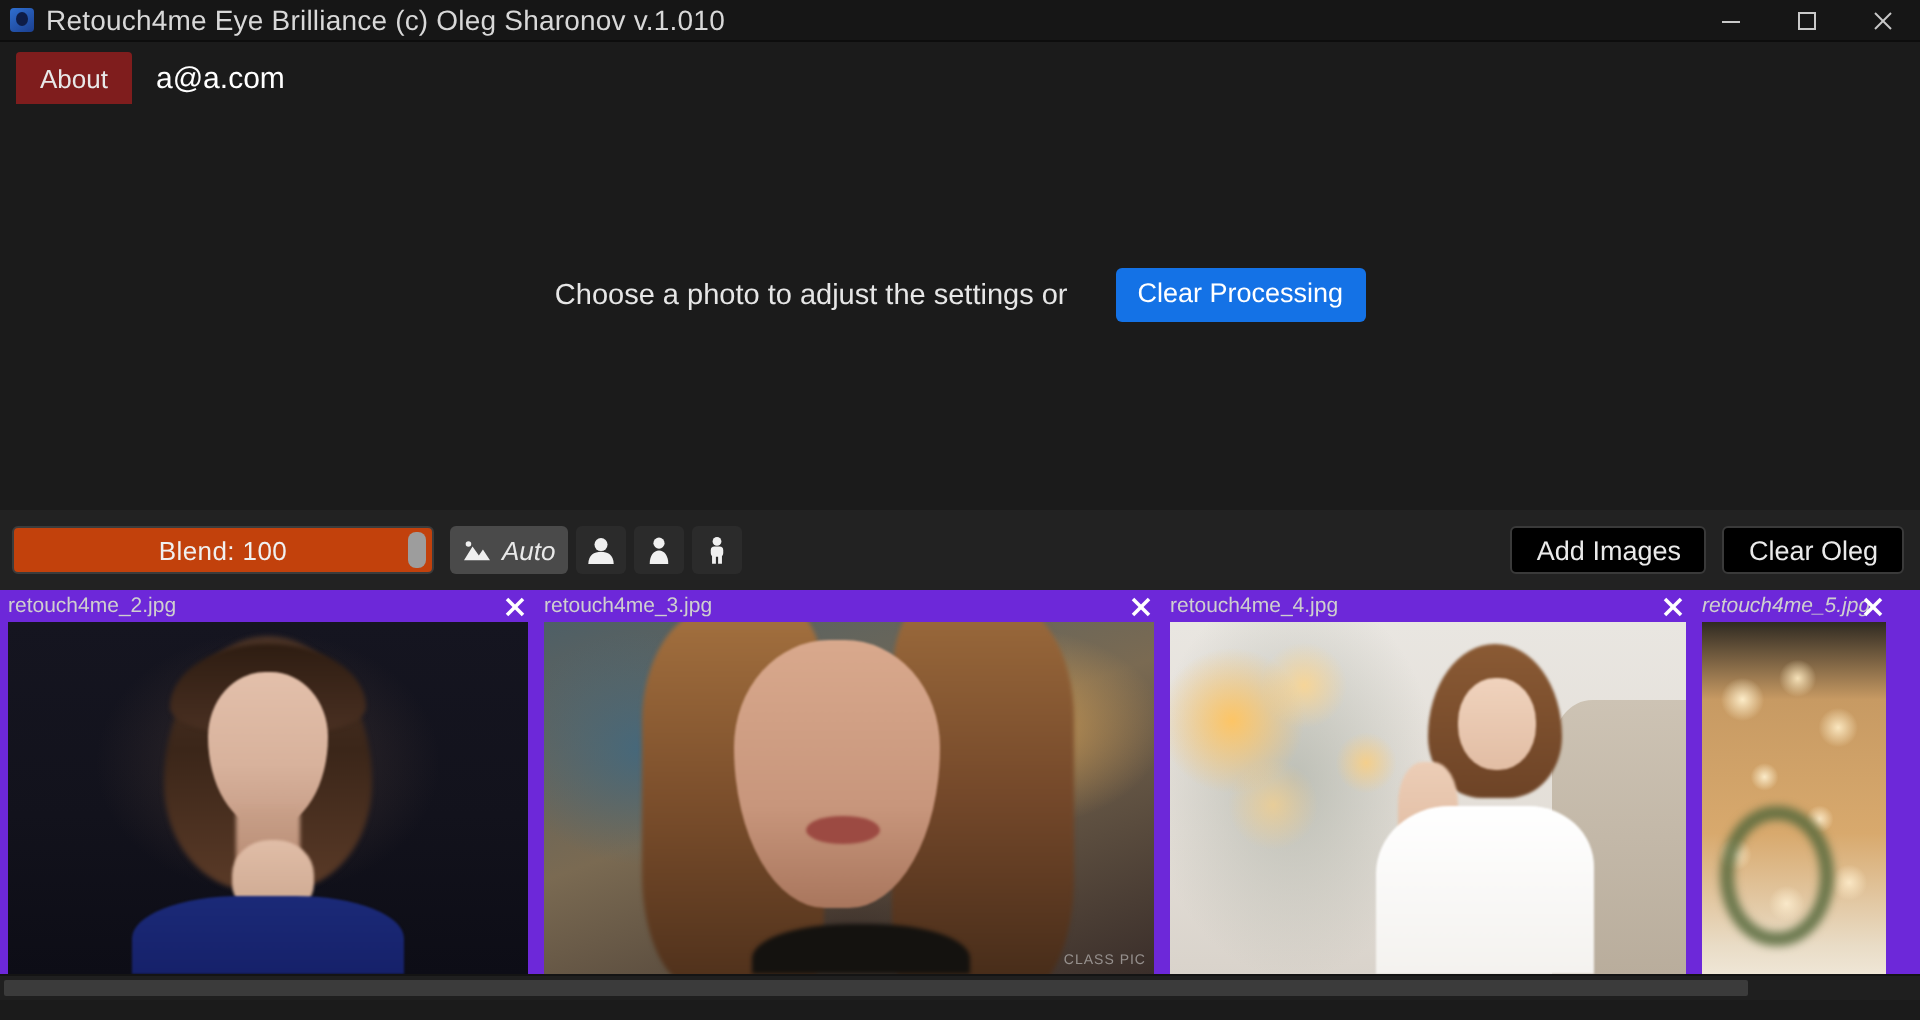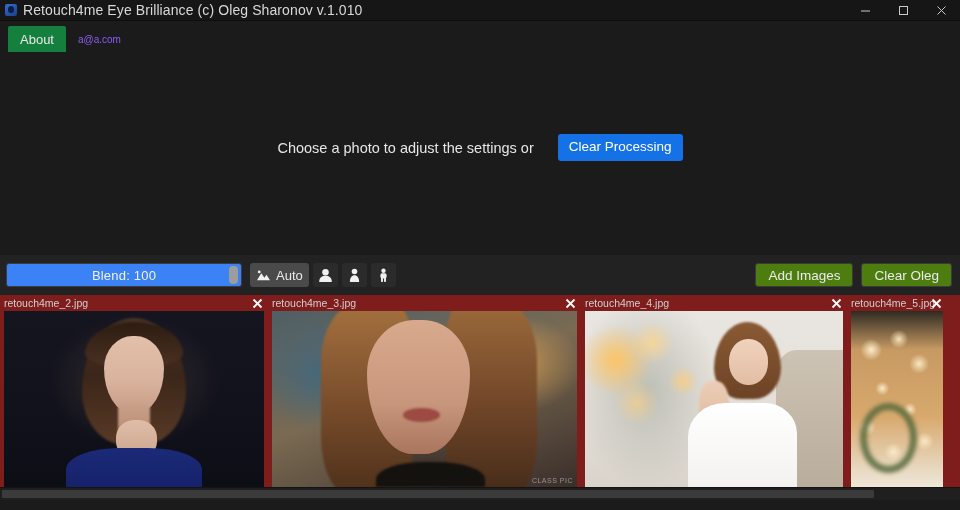--- a/index.html
+++ b/index.html
@@ -77,31 +77,31 @@
     height: 26px;
     min-height: 26px;
     background: #1b1b1b;
     display: flex;
     align-items: stretch;
     padding-top: 5px;
   }
   .menu-about {
     margin-left: 8px;
     padding: 0 12px;
-    background: #15803d;
+    background: #7f1d1d;
     color: #e8e8e8;
     font-size: 13px;
     display: flex;
     align-items: center;
     border-radius: 2px 2px 0 0;
   }
   .menu-email {
     padding: 0 12px;
-    color: #8b5cf6;
-    font-size: 10px;
+    color: #ffffff;
+    font-size: 15px;
     display: flex;
     align-items: center;
   }
 
   
   .canvas {
     flex: 1 1 auto;
     position: relative;
     background: #1b1b1b;
     display: flex;
@@ -133,23 +133,23 @@
     height: 40px;
     min-height: 40px;
     background: #222222;
     position: relative;
     display: flex;
     align-items: center;
     padding: 0 6px;
   }
   .blend-slider {
     position: relative;
-    width: 236px;
+    width: 211px;
     height: 24px;
-    background: #3b82f6;
+    background: #c2410c;
     border: 1px solid #3c3c3c;
     border-radius: 3px;
     display: flex;
     align-items: center;
     justify-content: center;
     box-sizing: border-box;
   }
   .blend-label {
     color: #f0f0f0;
     font-size: 13px;
@@ -179,49 +179,49 @@
     align-items: center;
     justify-content: center;
     gap: 5px;
     padding: 0 6px;
     color: #e9e9e9;
     box-sizing: border-box;
   }
   .tool-btn.active {
     background: #4a4a4a;
   }
-  .tool-btn .lbl { font-size: 13px; }
+  .tool-btn .lbl { font-size: 13px; font-style: italic; }
   .tool-btn.icon-only { width: 25px; padding: 0; }
   .tool-btn svg { display: block; }
 
   .right-buttons {
     position: absolute;
     right: 8px;
     top: 8px;
     display: flex;
     gap: 8px;
   }
   .txt-btn {
-    background: #4d7c0f;
+    background: #000000;
     border: 1px solid #3a3a3a;
     border-radius: 3px;
     color: #eaeaea;
     font-size: 13.5px;
     padding: 0 12px;
     height: 24px;
     display: flex;
     align-items: center;
     box-sizing: border-box;
   }
 
   
   .filmstrip {
     height: 192px;
     min-height: 192px;
-    background: #7f1d1d;
+    background: #6d28d9;
     position: relative;
     overflow: hidden;
   }
   .strip-inner {
     position: absolute;
     left: 0; top: 0;
     height: 192px;
     display: flex;
     align-items: flex-start;
   }
@@ -577,21 +577,21 @@
           <div class="thumb-img" style="height: 176px; width: 258px; margin-left: 4px;">
             <div class="photo p3">
               <div class="p3-chair"></div>
               <div class="p3-hair"></div>
               <div class="p3-face"></div>
               <div class="p3-arm"></div>
               <div class="p3-dress"></div>
             </div>
           </div>
         </div>
-        <div class="thumb-cell" style="width: 100px;">
+        <div class="thumb-cell" style="width: 100px; font-style: italic;">
           <div class="thumb-header">
             <span class="thumb-name">retouch4me_5.jpg</span>
             <div class="close-x" style="right: 4px;">
               <svg width="11" height="11" viewBox="0 0 11 11">
                 <line x1="1.5" y1="1.5" x2="9.5" y2="9.5" stroke="#ffffff" stroke-width="1.8"></line>
                 <line x1="9.5" y1="1.5" x2="1.5" y2="9.5" stroke="#ffffff" stroke-width="1.8"></line>
               </svg>
             </div>
           </div>
           <div class="thumb-img" style="height: 176px; width: 92px; margin-left: 4px;">

